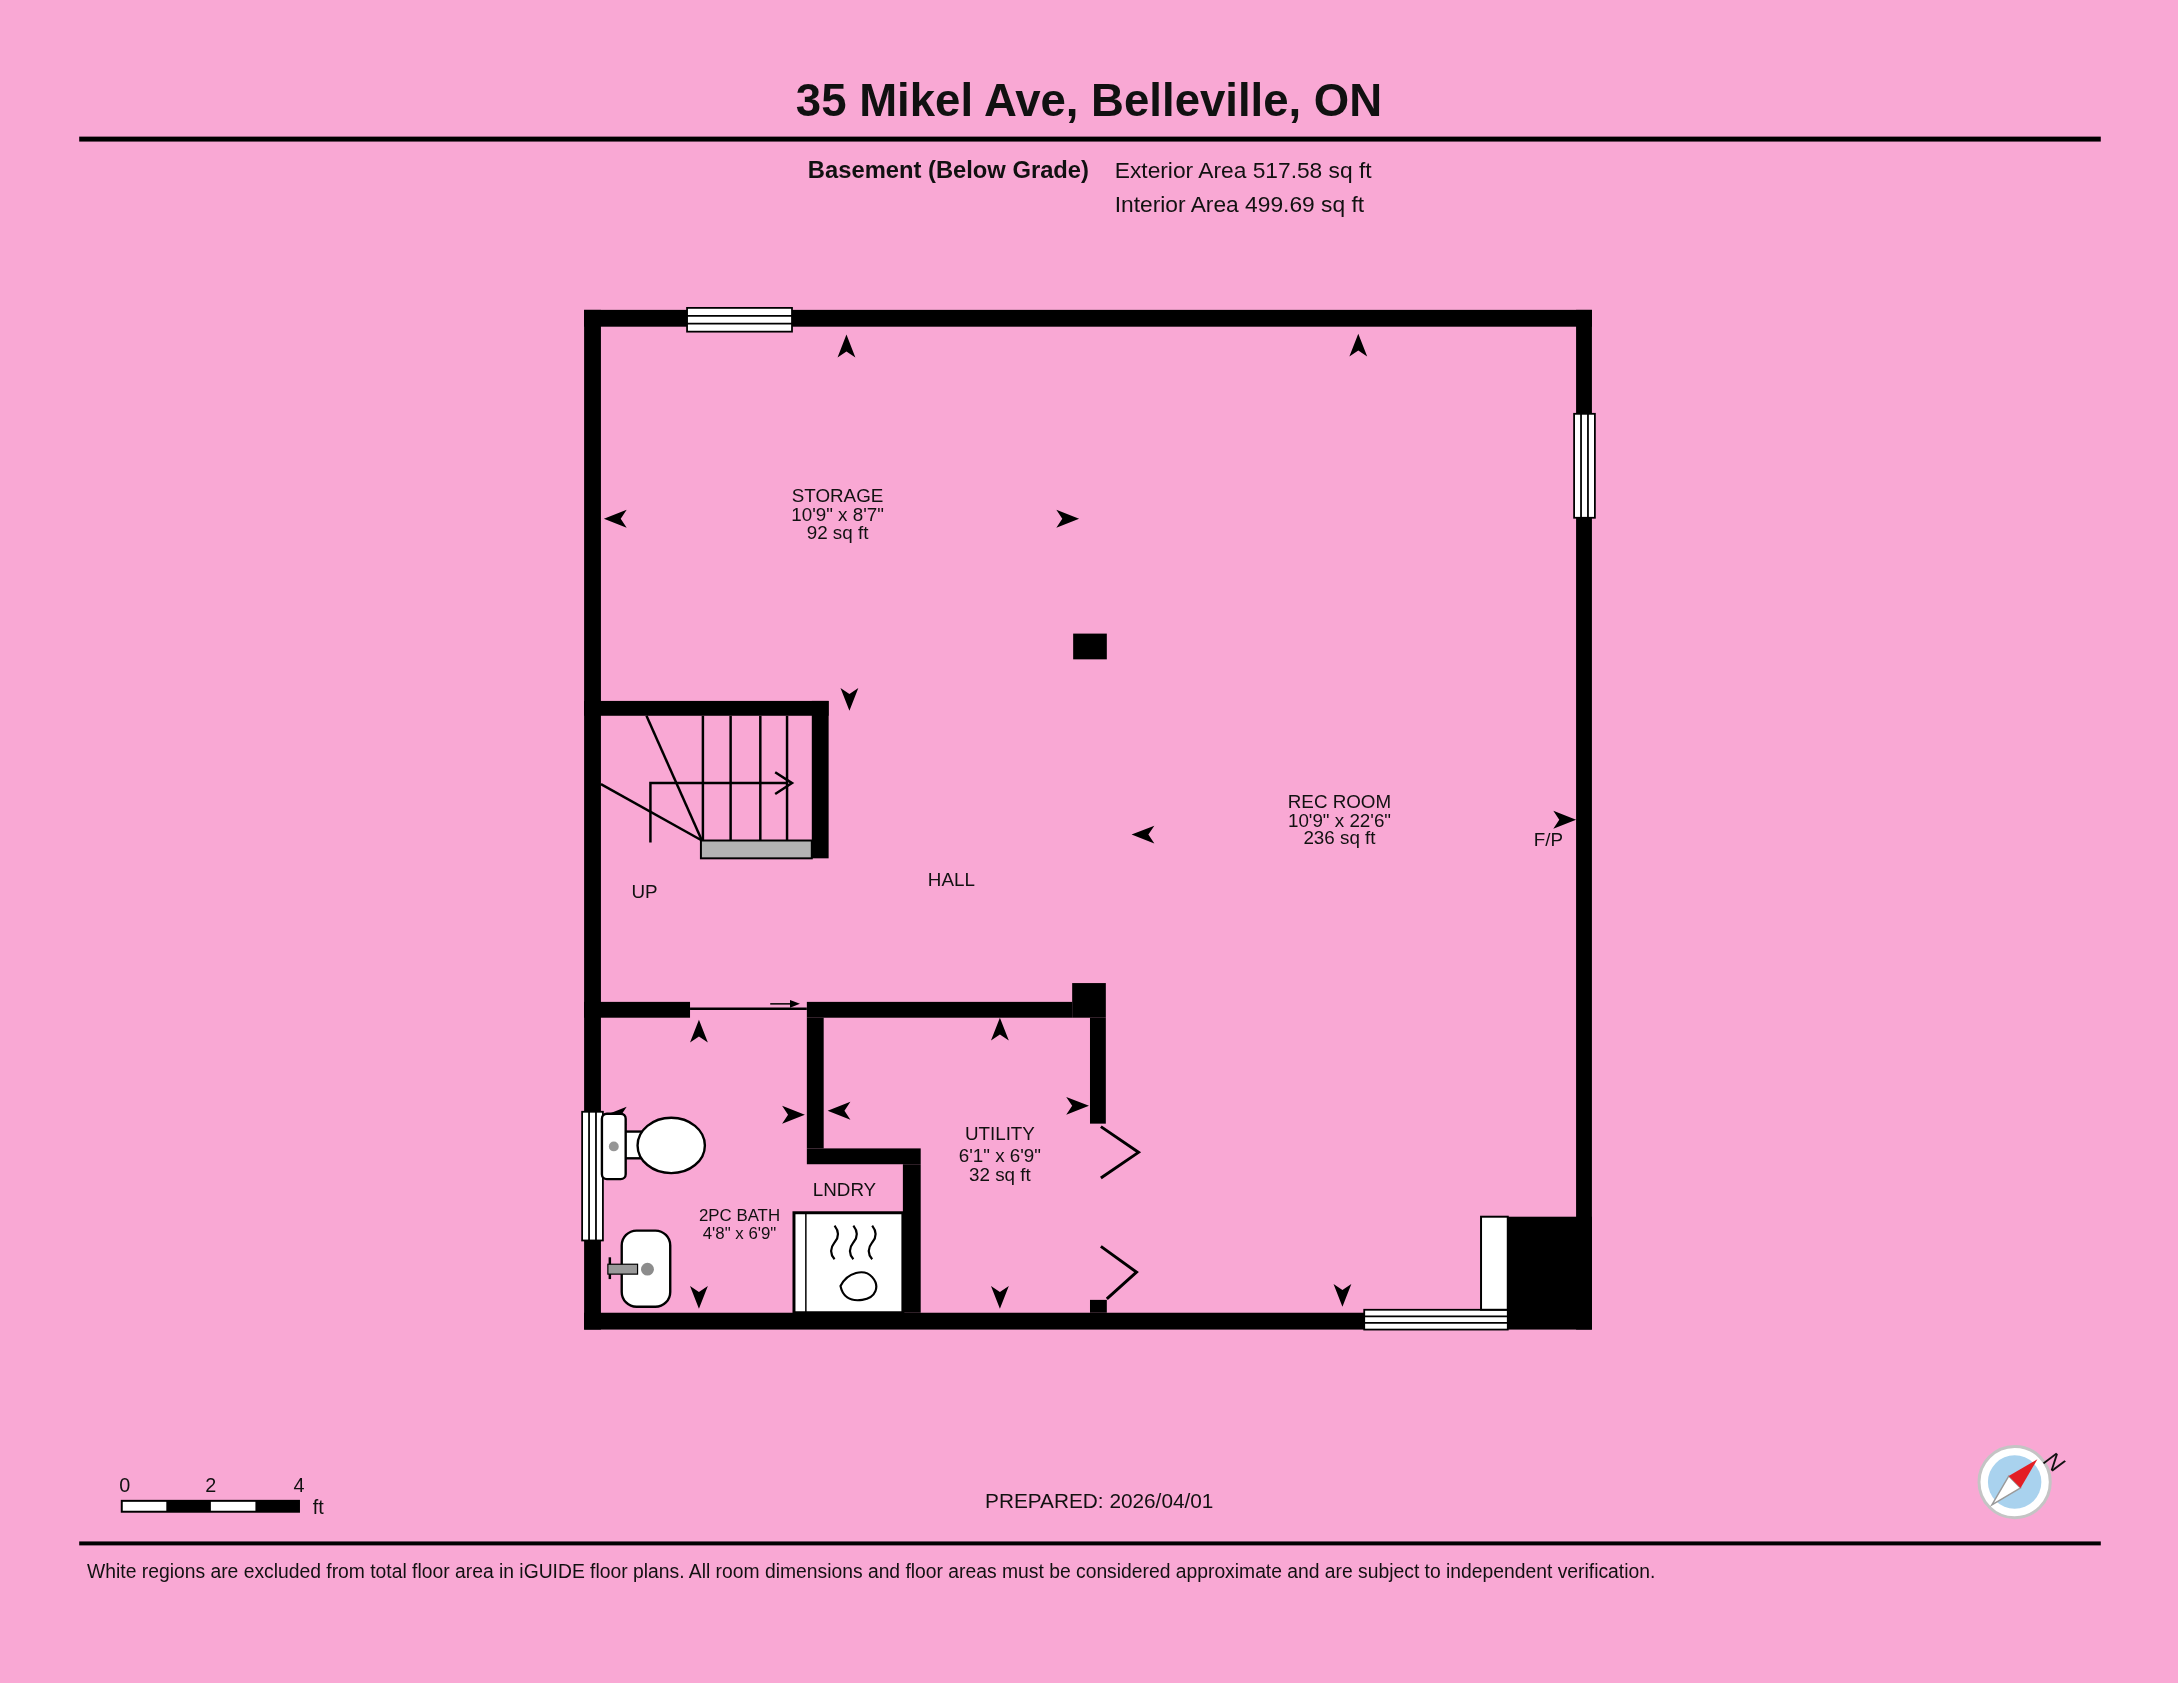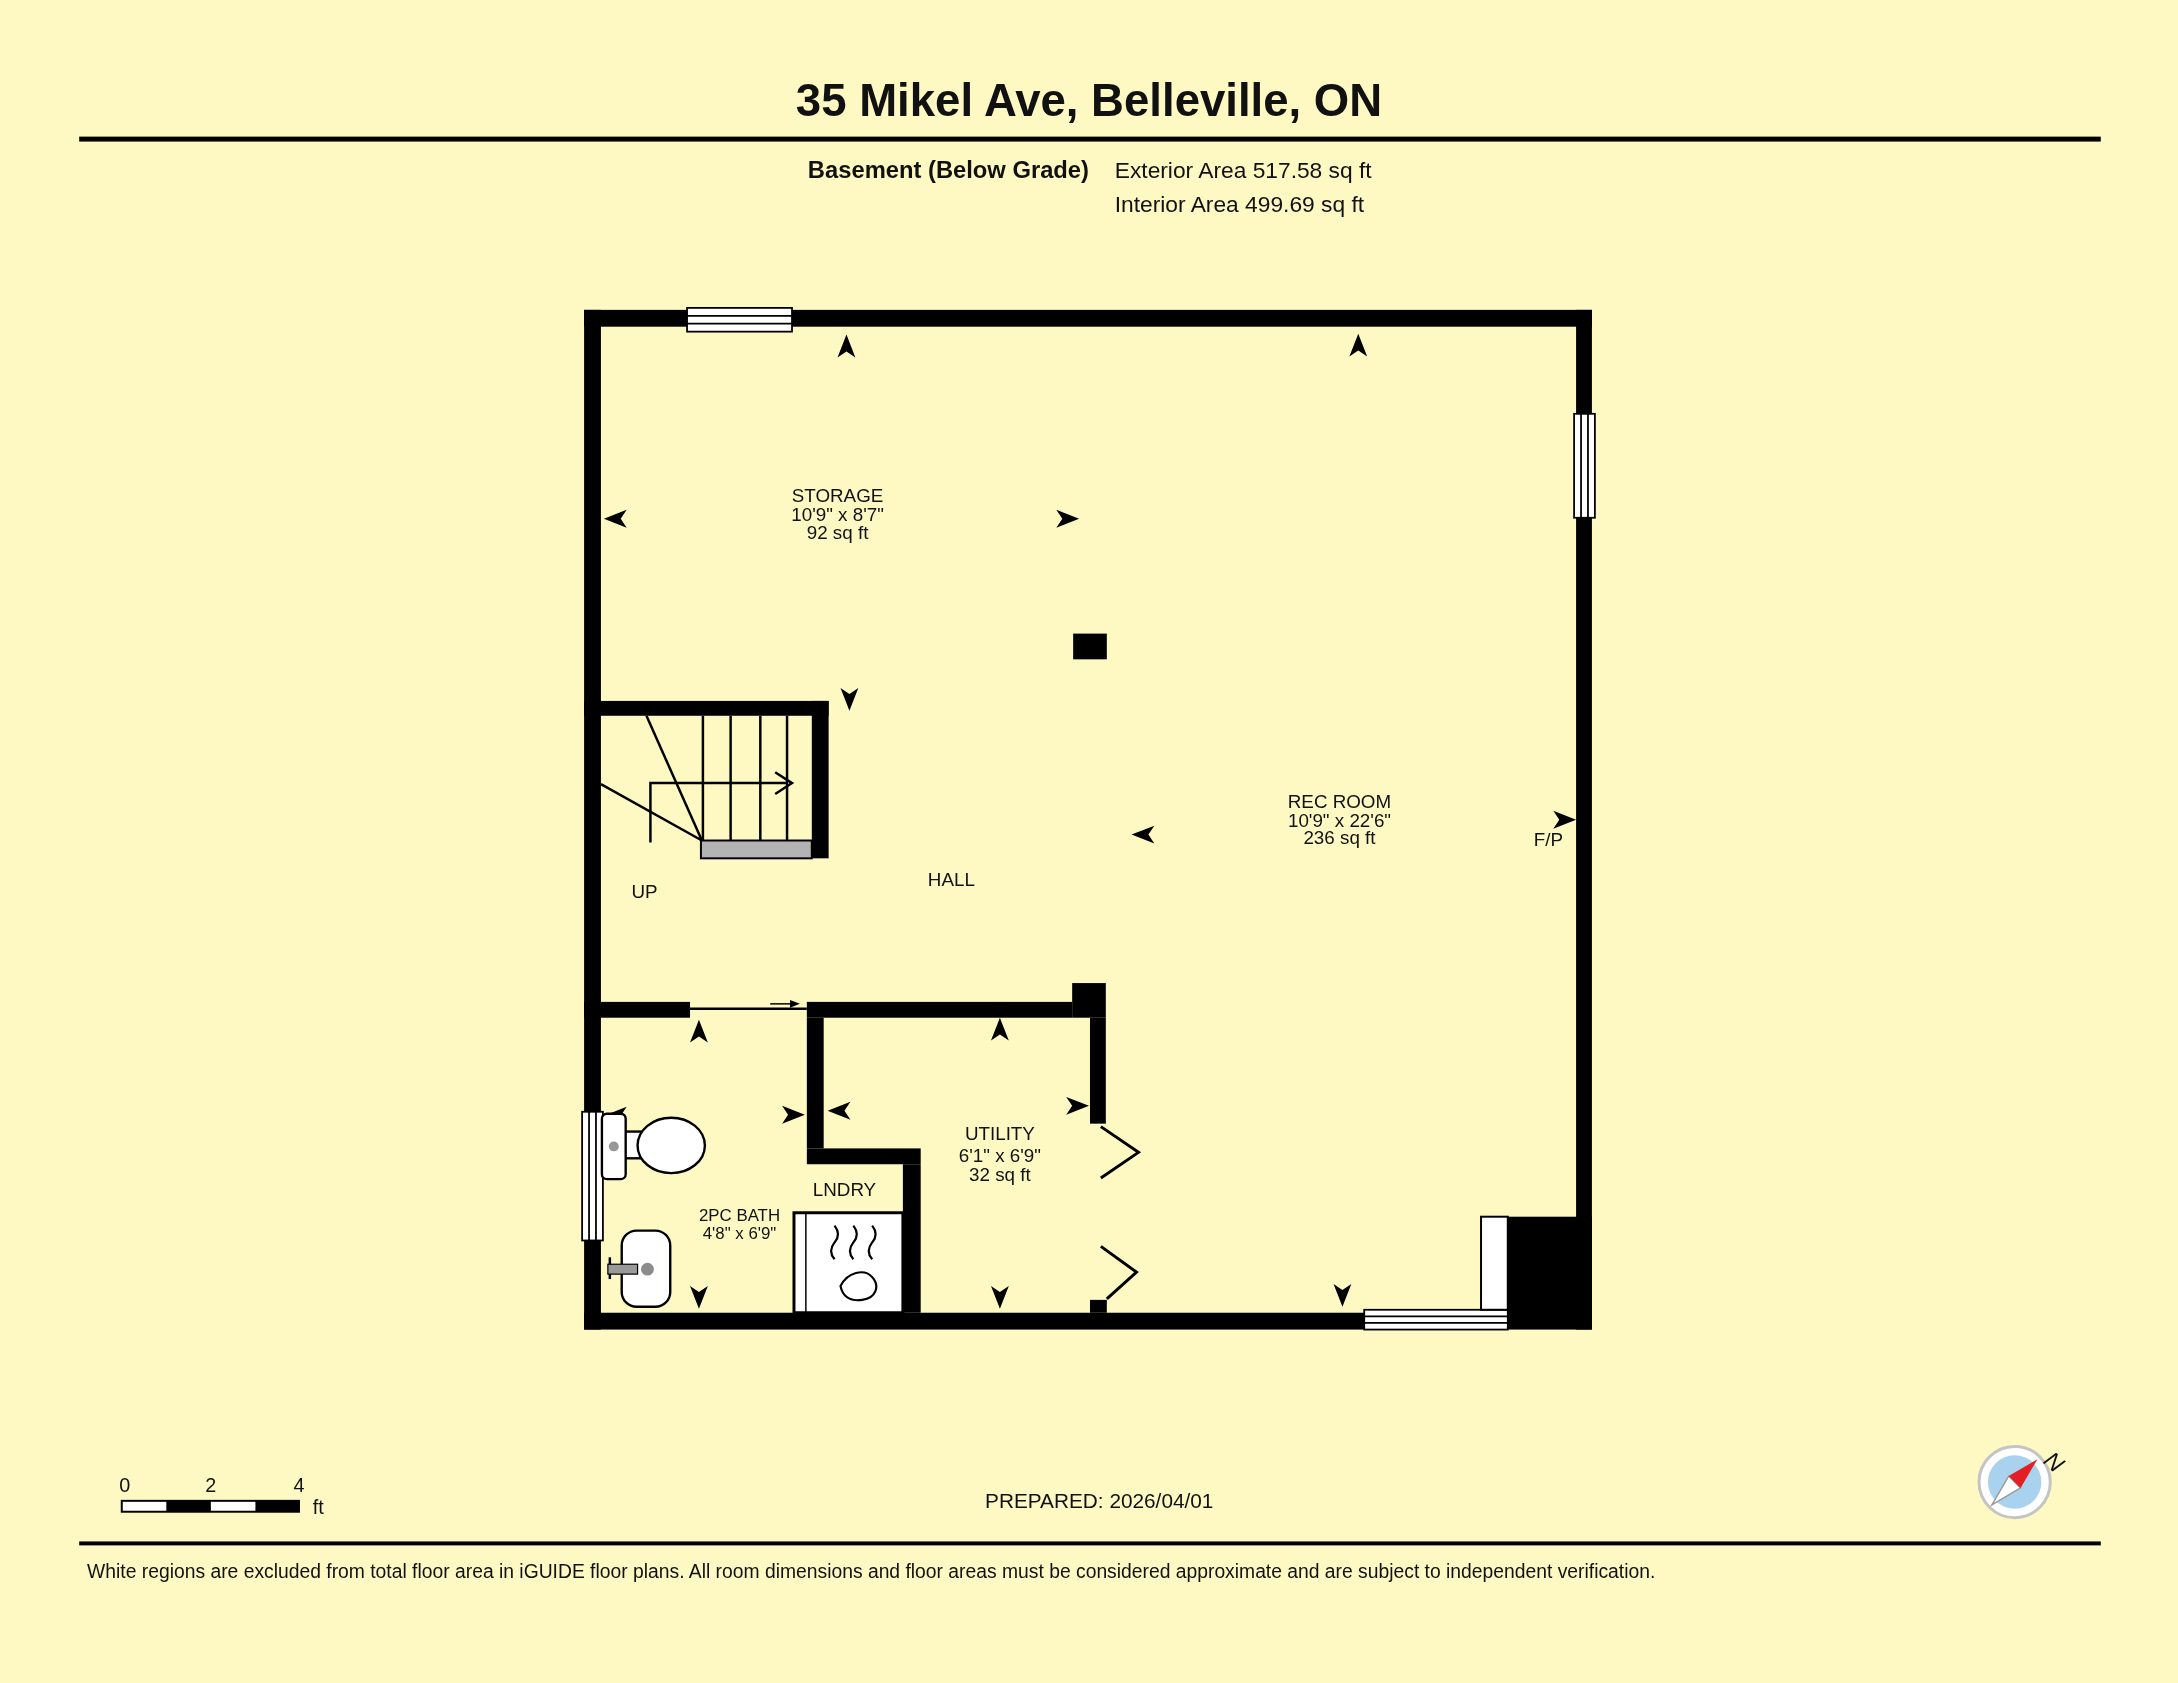--- a/index.html
+++ b/index.html
@@ -1,16 +1,16 @@
 <!DOCTYPE html>
 <html><head>
 <meta charset="utf-8">
 <style>
   html,body{margin:0;padding:0;background:#ffffff;}
-  #page{position:relative;width:2178px;height:1683px;background:#fef9c3;overflow:hidden;
+  #page{position:relative;width:2178px;height:1683px;background:#f9a8d4;overflow:hidden;
         font-family:"Liberation Sans", sans-serif;}
   svg{position:absolute;left:0;top:0;}
   svg text{font-family:"Liberation Sans", sans-serif;fill:#111111;}
   .title{font-size:46px;font-weight:bold;}
   .floor-label{font-size:24px;font-weight:bold;}
   .area-label{font-size:23px;}
   .room-name,.room-dim,.room-area{font-size:19px;}
   .room-small{font-size:17px;}
   .scale-num{font-size:20px;}
   .prepared{font-size:21px;}

